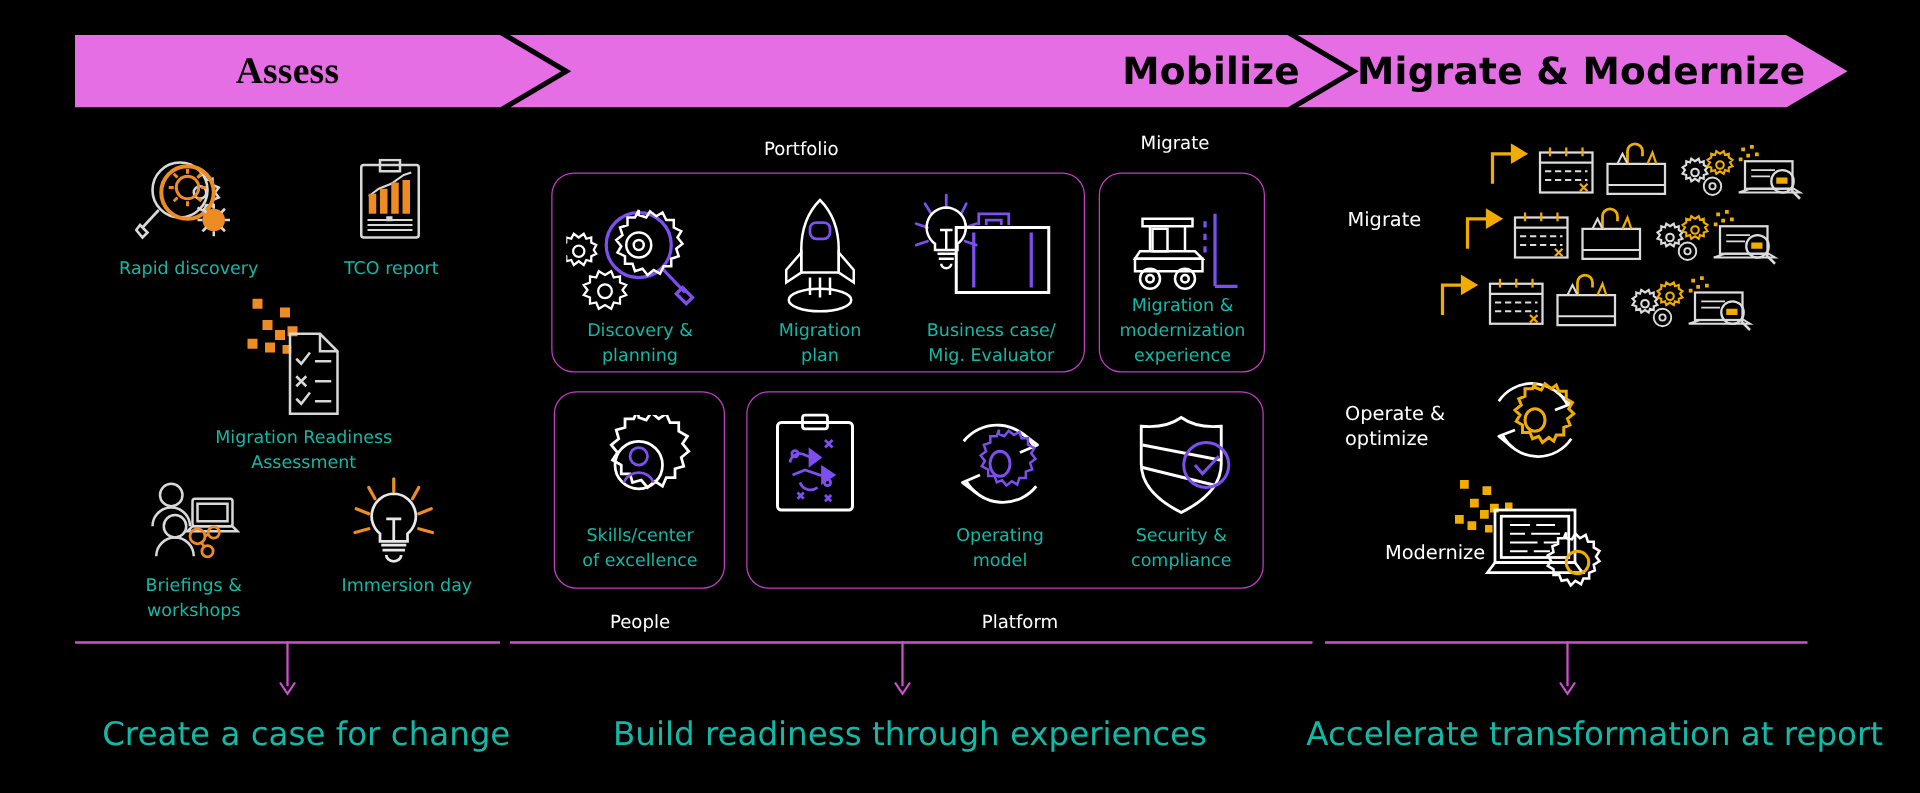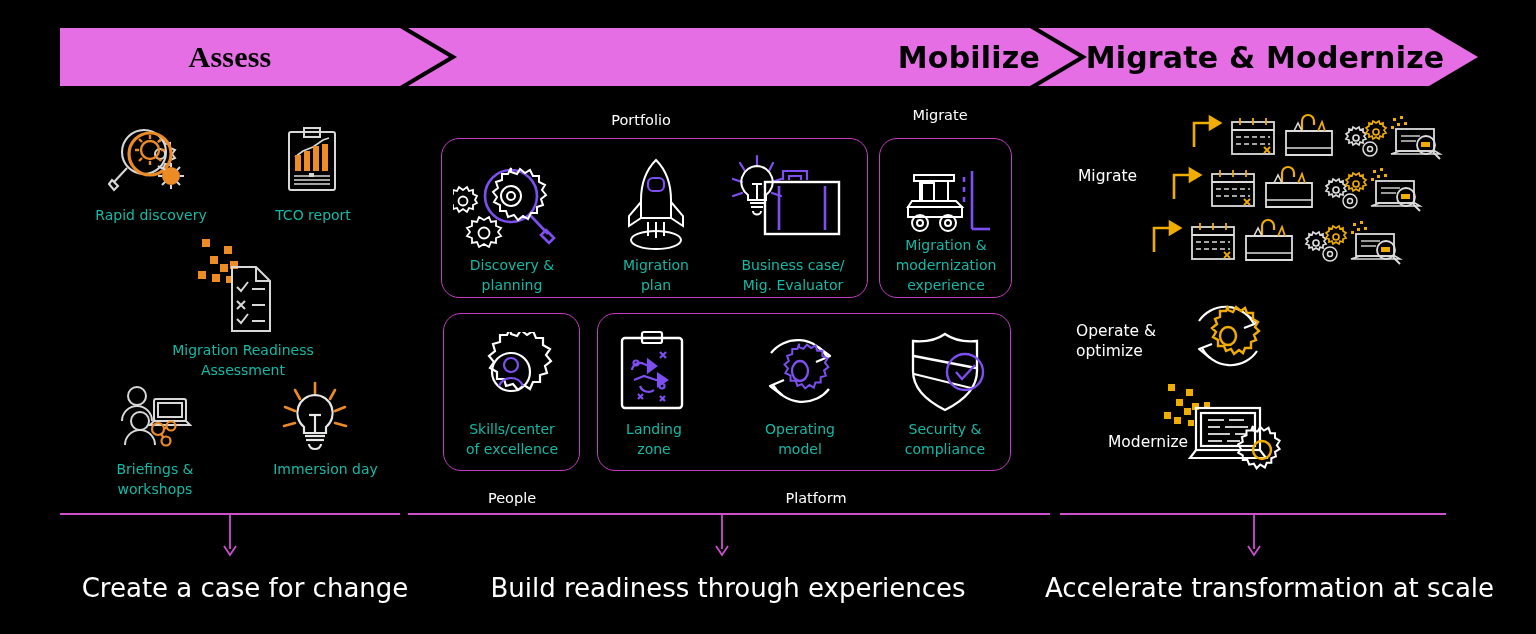--- a/index.html
+++ b/index.html
@@ -33,21 +33,21 @@
     position:absolute; color:#fff; font-size:14.5px; line-height:18px;
     text-align:center; white-space:nowrap;
     font-family:"DejaVu Sans","Liberation Sans",sans-serif;
   }
   .side-lbl {
     position:absolute; color:#fff; font-size:15.5px; line-height:20px;
     text-align:left; white-space:pre-line;
     font-family:"DejaVu Sans","Liberation Sans",sans-serif;
   }
   .caption {
-    position:absolute; color:#ffffff; font-size:26px; line-height:30px;
+    position:absolute; color:#14b8a6; font-size:26px; line-height:30px;
     text-align:center; white-space:nowrap;
     font-family:"DejaVu Sans","Liberation Sans",sans-serif;
   }
 
   
   .box {
     position:absolute; border:1.4px solid #c03fc0; border-radius:18px;
     background:transparent;
   }
 
@@ -326,22 +326,20 @@
         <path d="M40,44 l9,6 l-9,6 Z" fill="#7d4ff0"></path>
         <path d="M22,56 a9,9 0 0 0 14,4"></path>
         <circle cx="18" cy="33" r="2.5"></circle>
         <circle cx="44" cy="56" r="2.5"></circle>
         <path d="M42,22 l6,6 M48,22 l-6,6"></path>
         <path d="M20,64 l5,5 M25,64 l-5,5"></path>
         <path d="M42,66 l5,5 M47,66 l-5,5"></path>
       </g>
     </svg>
   </div>
-  <div class="lbl" style="left:604px; top:419px; width:100px;">Landing
-zone</div>
 
   <div class="tile" style="left:758px; top:329px;">
     <svg width="84" height="84" viewBox="0 0 84 84">
       <g fill="none" stroke="#ffffff" stroke-width="2.3">
         <path d="M13,24 a34,34 0 0 1 56,4"></path>
         <path d="M71,60 a34,34 0 0 1 -56,-4"></path>
         <path d="M60,18 l12,9 l-14,6" stroke-linejoin="round"></path>
         <path d="M24,66 l-12,-9 l14,-6" stroke-linejoin="round"></path>
       </g>
       <g fill="none" stroke="#7d4ff0" stroke-width="2.3">
@@ -625,15 +623,15 @@
   </div>
   <div class="arrow" style="left:1244px; top:513px;">
     <svg width="20" height="44" viewBox="0 0 20 44">
       <line x1="10" y1="0" x2="10" y2="36" stroke="#cf4fcf" stroke-width="1.8"></line>
       <path d="M4,33 L10,42 L16,33" fill="none" stroke="#cf4fcf" stroke-width="1.8"></path>
     </svg>
   </div>
 
   <div class="caption" style="left:60px;  top:573px; width:370px;">Create a case for change</div>
   <div class="caption" style="left:420px; top:573px; width:616px;">Build readiness through experiences</div>
-  <div class="caption" style="left:1045px;top:573px; width:418px;">Accelerate transformation at scale</div>
+  <div class="caption" style="left:1045px;top:573px; width:418px;">Accelerate transformation at report</div>
 
 </div>
 
 </body></html>

